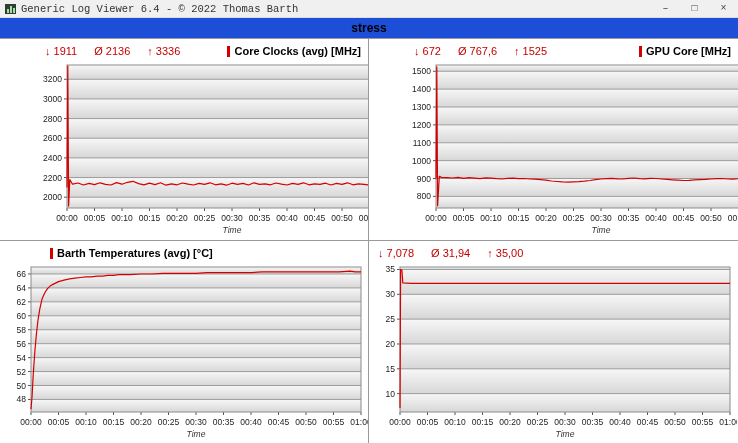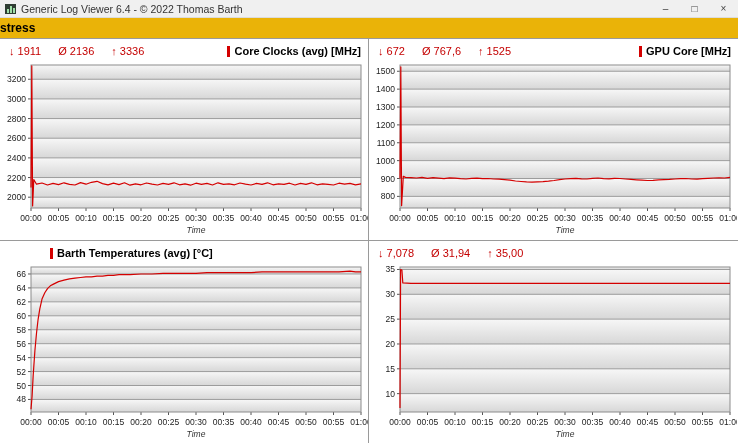--- a/index.html
+++ b/index.html
@@ -11,50 +11,51 @@
     background: #ffffff;
     box-shadow: inset 0 0 0 1px #5a5a5a;
     overflow: hidden;
   }
   
   .titlebar {
     height: 18px; background: #f0f0f0;
     display: flex; align-items: center;
     border-bottom: 1px solid #dcdcdc;
     padding-left: 5px;
+    font-family: Liberation Mono, monospace;
   }
   .app-icon {
     width: 11px; height: 10px; margin-right: 5px;
     background: #2f3d33;
     display: inline-flex; align-items: flex-end; justify-content: center; gap:1px;
     padding: 1px;
   }
   .app-icon i { display:block; width:2px; background:#9fe0a8; }
   .titlebar-title { font-size: 10.5px; color: #333; flex: 1; white-space: nowrap; overflow: hidden; }
   .win-controls { display: flex; height: 100%; }
   .win-btn {
     width: 29px; height: 100%; display: flex; align-items: center; justify-content: center;
     font-size: 10px; color: #444; cursor: default;
   }
   
   .tabstrip {
-    height: 20px; background: #eab308;
-    display: flex; align-items: center; 
+    height: 20px; background: #1d4ed8;
+    display: flex; align-items: center; justify-content: center;
   }
   .tab-label { font-size: 12px; font-weight: bold; color: #000; }
   
   .grid {
     display: grid;
     grid-template-columns: 369px 369px;
     grid-template-rows: 202px 203px;
     border-top: 1px solid #9a9a9a;
   }
   .panel { background: #fff; overflow: hidden; }
   .panel.left { border-right: 1px solid #9a9a9a; }
-  .panel.top  { border-bottom: 1px solid #9a9a9a; }
+  .panel.top  { border-bottom: 1px solid #9a9a9a; padding-left: 36px; }
   .panel-header {
     height: 24px; display: flex; align-items: center; justify-content: space-between;
     padding: 0 7px 0 9px;
   }
   .stats { display: flex; gap: 17px; font-size: 11px; color: #c40000; white-space: nowrap; }
   .chart-title { display: flex; align-items: center; font-size: 11px; font-weight: bold; color: #000; white-space: nowrap; margin-left: 41px; }
   .title-bar-mark { display:inline-block; width: 3px; height: 11px; background: #d40000; margin-right: 4px; }
   svg.chart { display: block; }
   svg.chart text { font-family: "Liberation Sans", sans-serif; font-size: 8.5px; fill: #222; }
   svg.chart text.axis-name { font-style: italic; fill: #333; }

